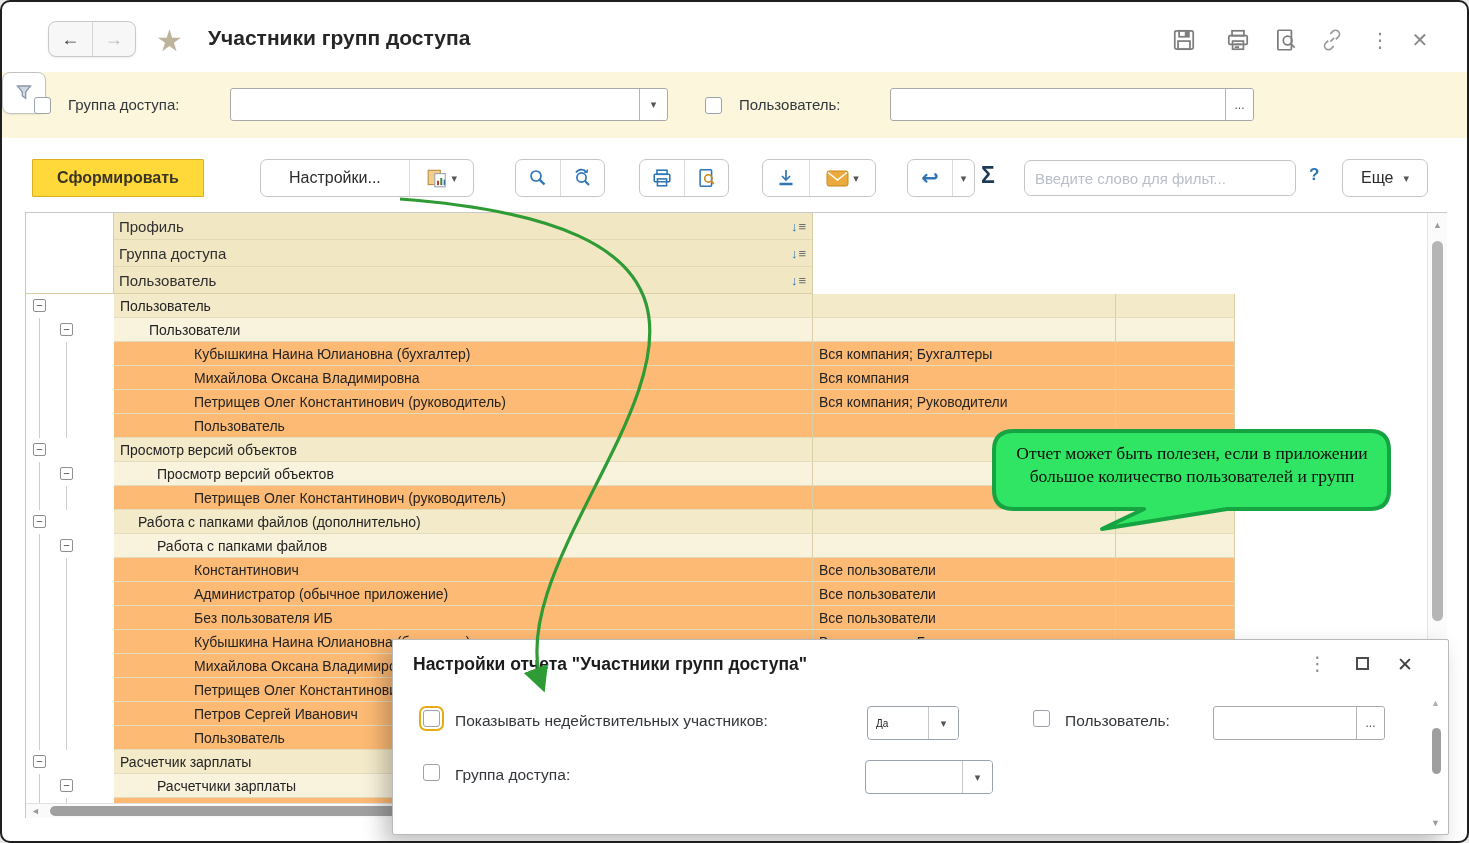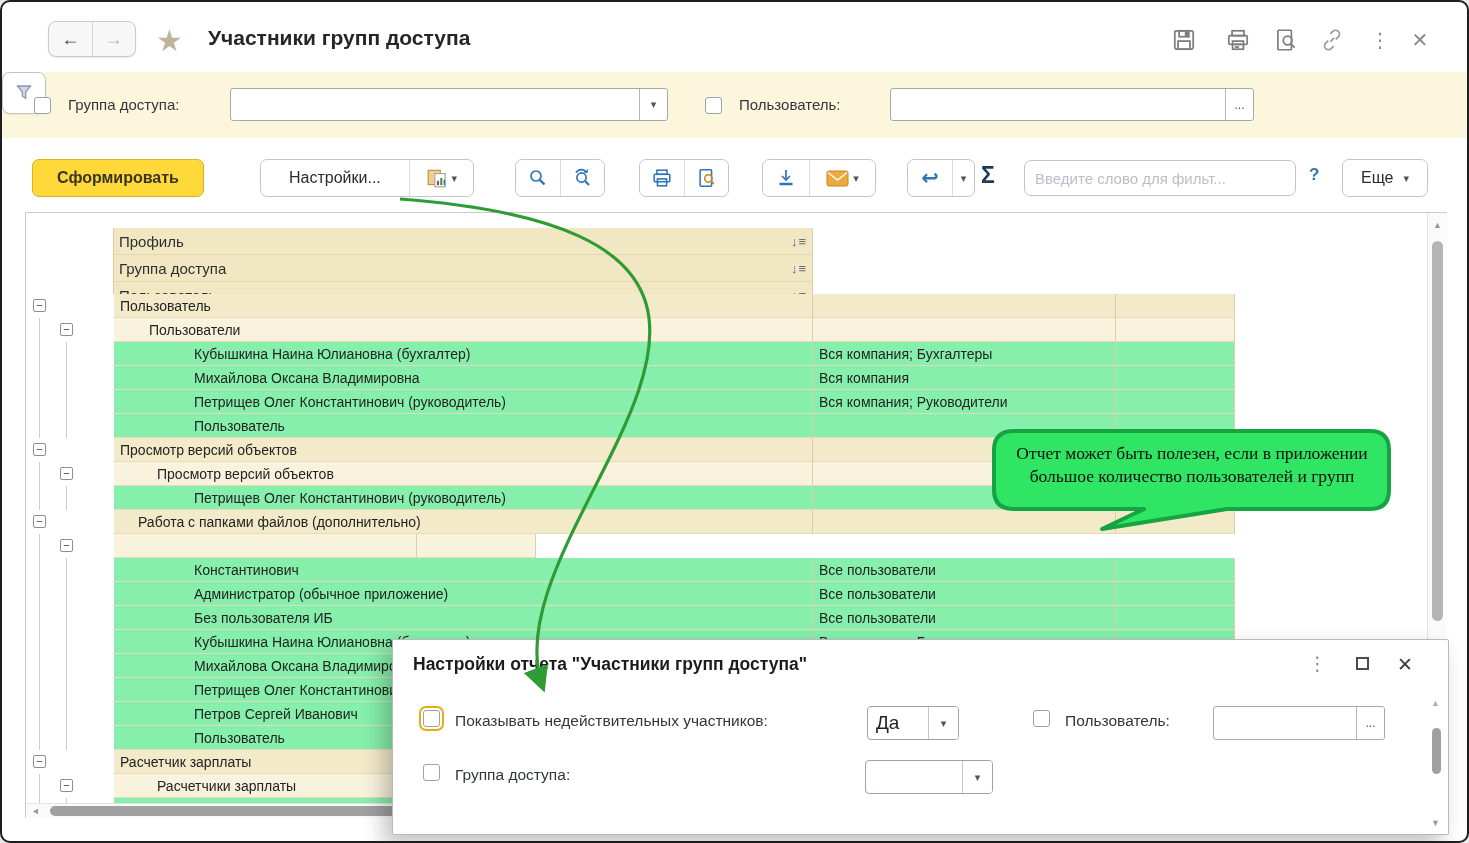--- a/index.html
+++ b/index.html
@@ -22,38 +22,38 @@
   .filterbar{left:0;top:70px;width:1465px;height:66px;background:var(--filter_bg,#FCF7DC);}
   .cb{position:absolute;width:17px;height:17px;border:1px solid #9aa3ab;border-radius:3px;background:#fff;}
   .flabel{position:absolute;font-size:15px;color:#33373b;}
   .inputwrap{position:absolute;height:33px;background:#fff;border:1px solid #a9a9a9;border-radius:3px;display:flex;}
   .inputwrap input{flex:1;border:none;outline:none;font-size:14px;padding:0 8px;background:transparent;min-width:0;}
   .inbtn{width:28px;border-left:1px solid #b5b5b5;display:flex;align-items:center;justify-content:center;
          color:#555;font-size:11px;background:#fff;border-radius:0 3px 3px 0;}
   .funnelbtn{left:1383px;top:12px;width:44px;height:42px;border:1px solid #c2c2c2;border-radius:8px;background:#fff;
              display:flex;align-items:center;justify-content:center;box-shadow:0 1px 2px rgba(0,0,0,.07);}
   
-  .btn{position:absolute;height:38px;background:#fff;border:1px solid #c6c6c6;border-radius:7px;
+  .btn{position:absolute;height:38px;background:#fff;border:1px solid #c6c6c6;border-radius:1px;
        display:flex;align-items:center;justify-content:center;font-size:15px;color:#3c3c3c;}
   .genbtn{left:30px;top:157px;width:172px;background:var(--accent_yellow,#FFD83A);
           border:1px solid var(--accent_border,#DCAF1E);font-weight:700;font-size:16px;color:#39332а;color:#3a3426;}
   .bgroup{position:absolute;top:157px;height:38px;display:flex;background:#fff;border:1px solid #c6c6c6;
           border-radius:7px;overflow:hidden;}
   .bgroup>div{display:flex;align-items:center;justify-content:center;height:100%;}
   .bgroup>div+div{border-left:1px solid #dcdcdc;}
   .tbico svg{stroke:var(--icon_blue,#2E75B6);fill:none;stroke-width:1.7;}
   .caret{font-size:11px;color:#555;margin-left:4px;}
   .sigma{left:979px;top:160px;font-size:23px;font-weight:700;color:#1f3a57;}
   .searchword{left:1022px;top:158px;width:272px;height:36px;border:1px solid #c4c4c4;border-radius:7px;
               font-size:15px;padding:0 10px;outline:none;}
   .searchword::placeholder{color:var(--placeholder,#B9BEC8);}
   .helpq{left:1307px;top:163px;color:var(--icon_blue,#2E75B6);font-weight:700;font-size:17px;}
   
   .tablebox{left:23px;top:210px;width:1422px;height:606px;border:1px solid #c9c9c9;background:#fff;}
-  .thead{position:absolute;left:0;top:15px;width:1209px;height:81px;}
+  .thead{position:absolute;left:0;top:0;width:1209px;height:81px;}
   .hgut{position:absolute;left:0;top:0;width:88px;height:81px;background:#fff;
         border-right:1px solid var(--grid_line,#D9CEA6);border-bottom:1px solid var(--grid_line,#D9CEA6);}
   .hc1{position:absolute;left:88px;top:0;width:699px;height:81px;background:var(--header_tan,#F1E7C3);
        border-right:1px solid var(--grid_line,#D9CEA6);}
   .hrow{height:27px;display:flex;align-items:center;justify-content:space-between;
         border-bottom:1px solid #E2D8B2;padding:0 6px 0 5px;font-size:15px;color:#2f2f2f;}
   .sorti{display:flex;align-items:center;gap:0;}
   .sa{color:var(--icon_blue,#2E75B6);font-size:13px;font-weight:700;}
   .sb{color:#6f6f6f;font-size:13px;font-weight:400;margin-left:1px;}
   .hc2{position:absolute;left:787px;top:0;width:303px;height:81px;background:var(--header_tan,#F1E7C3);
@@ -68,38 +68,38 @@
   .tl{position:absolute;top:0;bottom:0;width:1px;background:#cdcdcd;}
   .exp{position:absolute;top:5px;width:13px;height:13px;border:1px solid #8f8f8f;border-radius:2px;background:#fff;
        font-size:11px;line-height:10px;text-align:center;color:#444;z-index:2;}
   .trow .cell{border-right:1px solid var(--grid_line,#D9CEA6);border-bottom:1px solid var(--row_line,#E5DCBC);
        font-size:14px;color:#232323;white-space:nowrap;overflow:hidden;display:flex;align-items:center;}
   .c1{flex:0 0 699px;width:699px;}
   .c2{flex:0 0 303px;width:303px;padding-left:6px;}
   .c3{flex:0 0 119px;width:119px;}
   .trow.g1 .cell{background:var(--group1_bg,#F3EACA);}
   .trow.g2 .cell{background:var(--group2_bg,#F9F3DD);}
-  .trow.leaf .cell{background:#86efac;}
+  .trow.leaf .cell{background:#fdba74;}
   
   .hscroll{position:absolute;left:0;top:590px;width:1400px;height:15px;background:#fafafa;border-top:1px solid #e3e3e3;}
   .hthumb{position:absolute;left:24px;top:2px;width:1055px;height:10px;background:#a0a0a0;border-radius:6px;}
   .harrow{position:absolute;left:5px;top:2px;font-size:9px;color:#9a9a9a;}
   .vscroll{position:absolute;left:1401px;top:0;width:20px;height:605px;background:#fbfbfb;border-left:1px solid #e5e5e5;}
   .vthumb{position:absolute;left:4px;top:28px;width:11px;height:380px;background:#b5b5b5;border-radius:6px;}
   .varrow{position:absolute;left:5px;top:7px;font-size:9px;color:#9a9a9a;}
   
   .bubbletext{left:1008px;top:440px;width:364px;text-align:center;z-index:6;
               font-family:"Liberation Serif","DejaVu Serif",serif;font-size:17.5px;line-height:1.32;color:#0c0c0c;}
   
   .dialog{left:390px;top:637px;width:1057px;height:196px;background:#fff;border:1px solid #b9b9b9;border-radius:2px;
           box-shadow:-8px 10px 22px rgba(0,0,0,.25);z-index:10;}
   .dlgtitle{position:absolute;left:20px;top:14px;font-size:17.5px;font-weight:700;color:#1c1c1c;}
   .dlglabel{position:absolute;font-size:15.5px;color:#33373b;}
   .combo{position:absolute;height:34px;border:1px solid #9aa3ab;border-radius:4px;background:#fff;display:flex;overflow:hidden;}
-  .comboval{flex:1;display:flex;align-items:center;padding:0 8px;font-size:19px;color:#222;}
+  .comboval{flex:1;display:flex;align-items:center;padding:0 8px;font-size:10px;color:#222;}
   .combobtn{width:30px;border-left:1px solid #c6c6c6;display:flex;align-items:center;justify-content:center;
             color:#555;font-size:11px;background:#fff;}
   .cbfocus{outline:2px solid #E7AC14;outline-offset:2px;}
   .maxbox{position:absolute;width:13px;height:13px;border:2px solid #4c4c4c;}
   .dsb{position:absolute;left:1036px;top:58px;width:15px;height:135px;}
   .dsbthumb{position:absolute;left:3px;top:30px;width:9px;height:46px;background:#9f9f9f;border-radius:5px;}
   
   .arrowsvg{left:0;top:0;z-index:30;pointer-events:none;}
 </style>
 </head>
@@ -383,20 +383,21 @@
             </div>
             <div class="cell c1" style="padding-left: 24px;">Работа с папками файлов (дополнительно)</div>
             <div class="cell c2"></div>
             <div class="cell c3"></div>
           </div>
           <div class="trow g2">
             <div class="gut">
               <div class="tl" style="left: 13px;"></div>
               <div class="exp" style="left: 34px;">−</div>
             </div>
+            <div class="cell c1" style="padding-left: 43px;">Работа с папками файлов</div>
             <div class="cell c2"></div>
             <div class="cell c3"></div>
           </div>
           <div class="trow leaf">
             <div class="gut">
               <div class="tl" style="left: 13px;"></div>
               <div class="tl" style="left: 40px;"></div>
             </div>
             <div class="cell c1" style="padding-left: 80px;">Константинович</div>
             <div class="cell c2">Все пользователи</div>

